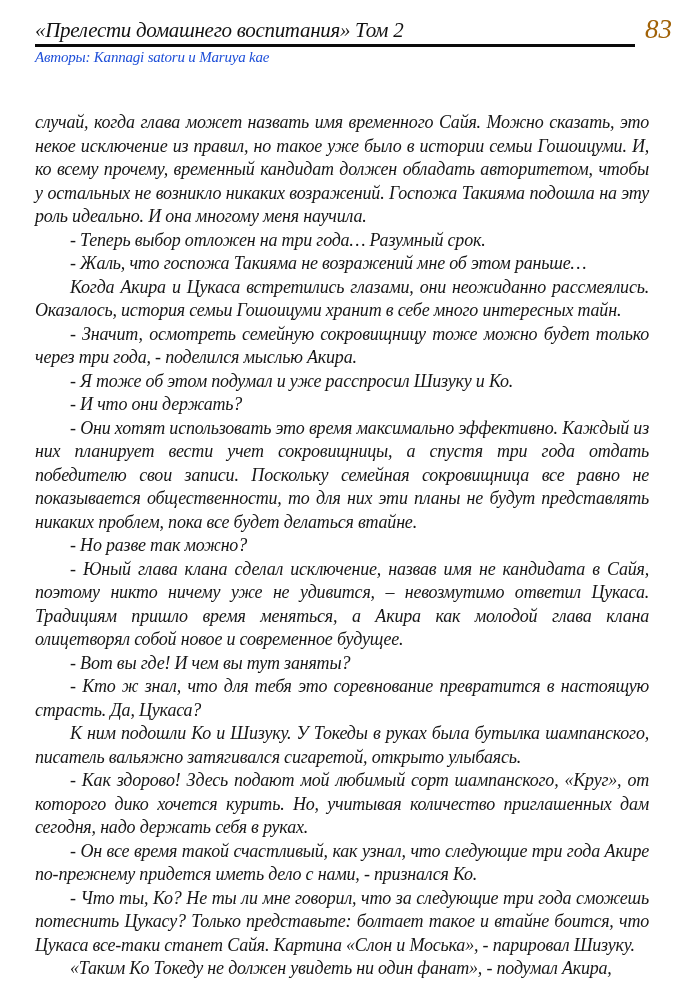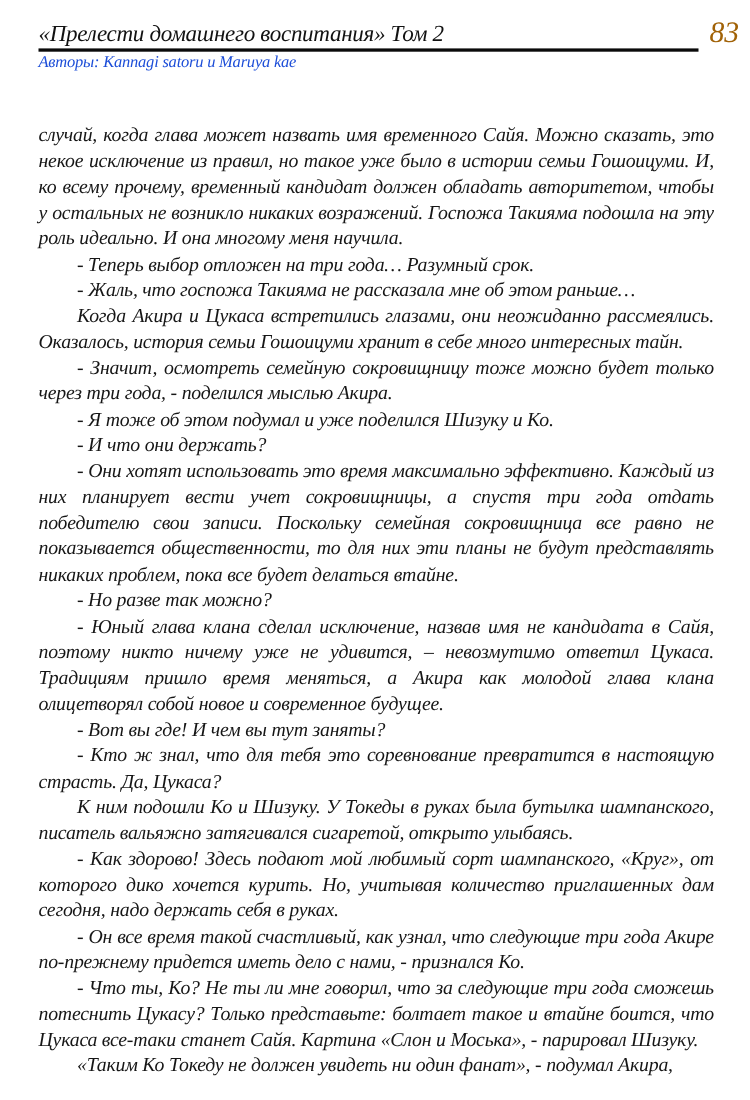--- a/index.html
+++ b/index.html
@@ -81,24 +81,24 @@
         <span class="book-title">«Прелести домашнего воспитания» Том 2</span>
       </div>
       <span class="page-number">83</span>
     </div>
     <div class="authors-line">Авторы: Kannagi satoru и Maruya kae</div>
   </div>
 
   <div class="body-text">
       <p class="para">случай, когда глава может назвать имя временного Сайя. Можно сказать, это некое исключение из правил, но такое уже было в истории семьи Гошоицуми. И, ко всему прочему, временный кандидат должен обладать авторитетом, чтобы у остальных не возникло никаких возражений. Госпожа Такияма подошла на эту роль идеально. И она многому меня научила.</p>
       <p class="para indent">- Теперь выбор отложен на три года… Разумный срок.</p>
-      <p class="para indent">- Жаль, что госпожа Такияма не рассказала мне об этом раньше…</p>
+      <p class="para indent">- Жаль, что госпожа Такияма не возражений мне об этом раньше…</p>
       <p class="para indent">Когда Акира и Цукаса встретились глазами, они неожиданно рассмеялись. Оказалось, история семьи Гошоицуми хранит в себе много интересных тайн.</p>
       <p class="para indent">- Значит, осмотреть семейную сокровищницу тоже можно будет только через три года, - поделился мыслью Акира.</p>
-      <p class="para indent">- Я тоже об этом подумал и уже поделился Шизуку и Ко.</p>
+      <p class="para indent">- Я тоже об этом подумал и уже расспросил Шизуку и Ко.</p>
       <p class="para indent">- И что они держать?</p>
       <p class="para indent">- Они хотят использовать это время максимально эффективно. Каждый из них планирует вести учет сокровищницы, а спустя три года отдать победителю свои записи. Поскольку семейная сокровищница все равно не показывается общественности, то для них эти планы не будут представлять никаких проблем, пока все будет делаться втайне.</p>
       <p class="para indent">- Но разве так можно?</p>
       <p class="para indent">- Юный глава клана сделал исключение, назвав имя не кандидата в Сайя, поэтому никто ничему уже не удивится, – невозмутимо ответил Цукаса. Традициям пришло время меняться, а Акира как молодой глава клана олицетворял собой новое и современное будущее.</p>
       <p class="para indent">- Вот вы где! И чем вы тут заняты?</p>
       <p class="para indent">- Кто ж знал, что для тебя это соревнование превратится в настоящую страсть. Да, Цукаса?</p>
       <p class="para indent">К ним подошли Ко и Шизуку. У Токеды в руках была бутылка шампанского, писатель вальяжно затягивался сигаретой, открыто улыбаясь.</p>
       <p class="para indent">- Как здорово! Здесь подают мой любимый сорт шампанского, «Круг», от которого дико хочется курить. Но, учитывая количество приглашенных дам сегодня, надо держать себя в руках.</p>
       <p class="para indent">- Он все время такой счастливый, как узнал, что следующие три года Акире по-прежнему придется иметь дело с нами, - признался Ко.</p>
       <p class="para indent">- Что ты, Ко? Не ты ли мне говорил, что за следующие три года сможешь потеснить Цукасу? Только представьте: болтает такое и втайне боится, что Цукаса все-таки станет Сайя. Картина «Слон и Моська», - парировал Шизуку.</p>

